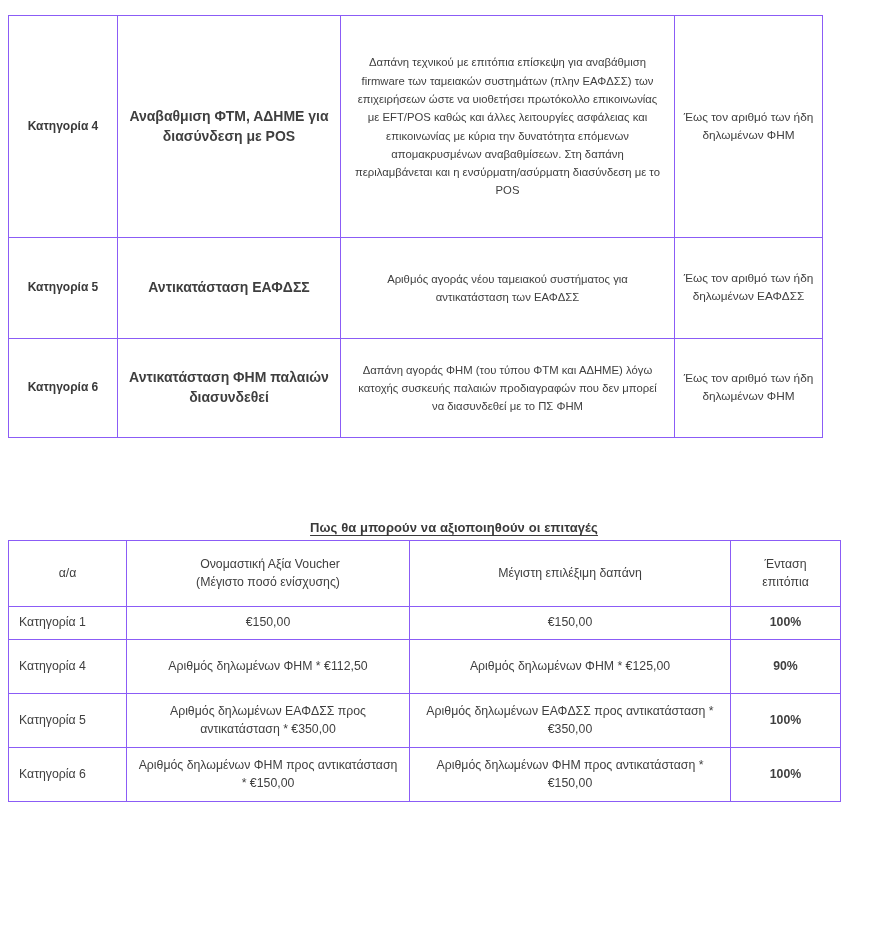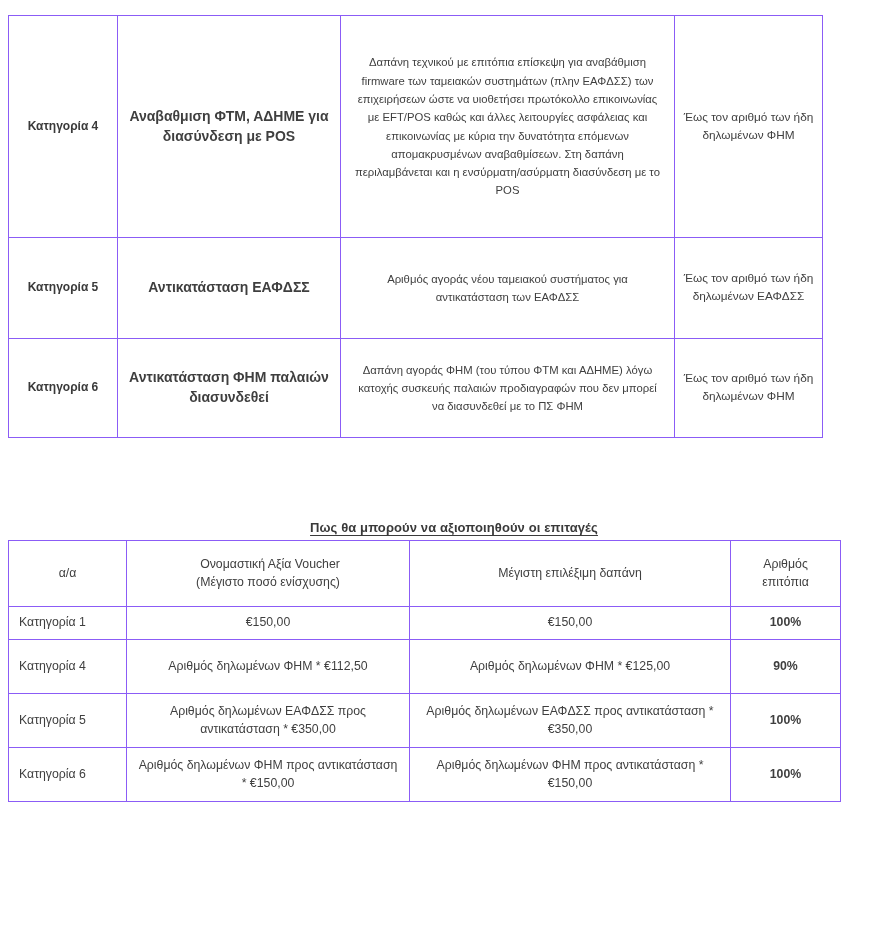--- a/index.html
+++ b/index.html
@@ -180,21 +180,21 @@
       <tr>
         <th>α/α</th>
         <th class="head-nominal">
           <span class="lines">
             <div>Ονομαστική Αξία Voucher</div>
             <div>(Μέγιστο ποσό ενίσχυσης)</div>
           </span>
         </th>
         <th>Μέγιστη επιλέξιμη δαπάνη</th>
         <th>
-          <div>Αριθμός</div>
+          <div>Ένταση</div>
           <div>επιτόπια</div>
         </th>
       </tr>
     </thead>
     <tbody>
       <tr>
         <td class="aa">Κατηγορία 1</td>
         <td>€150,00</td>
         <td>€150,00</td>
         <td class="intensity">100%</td>

